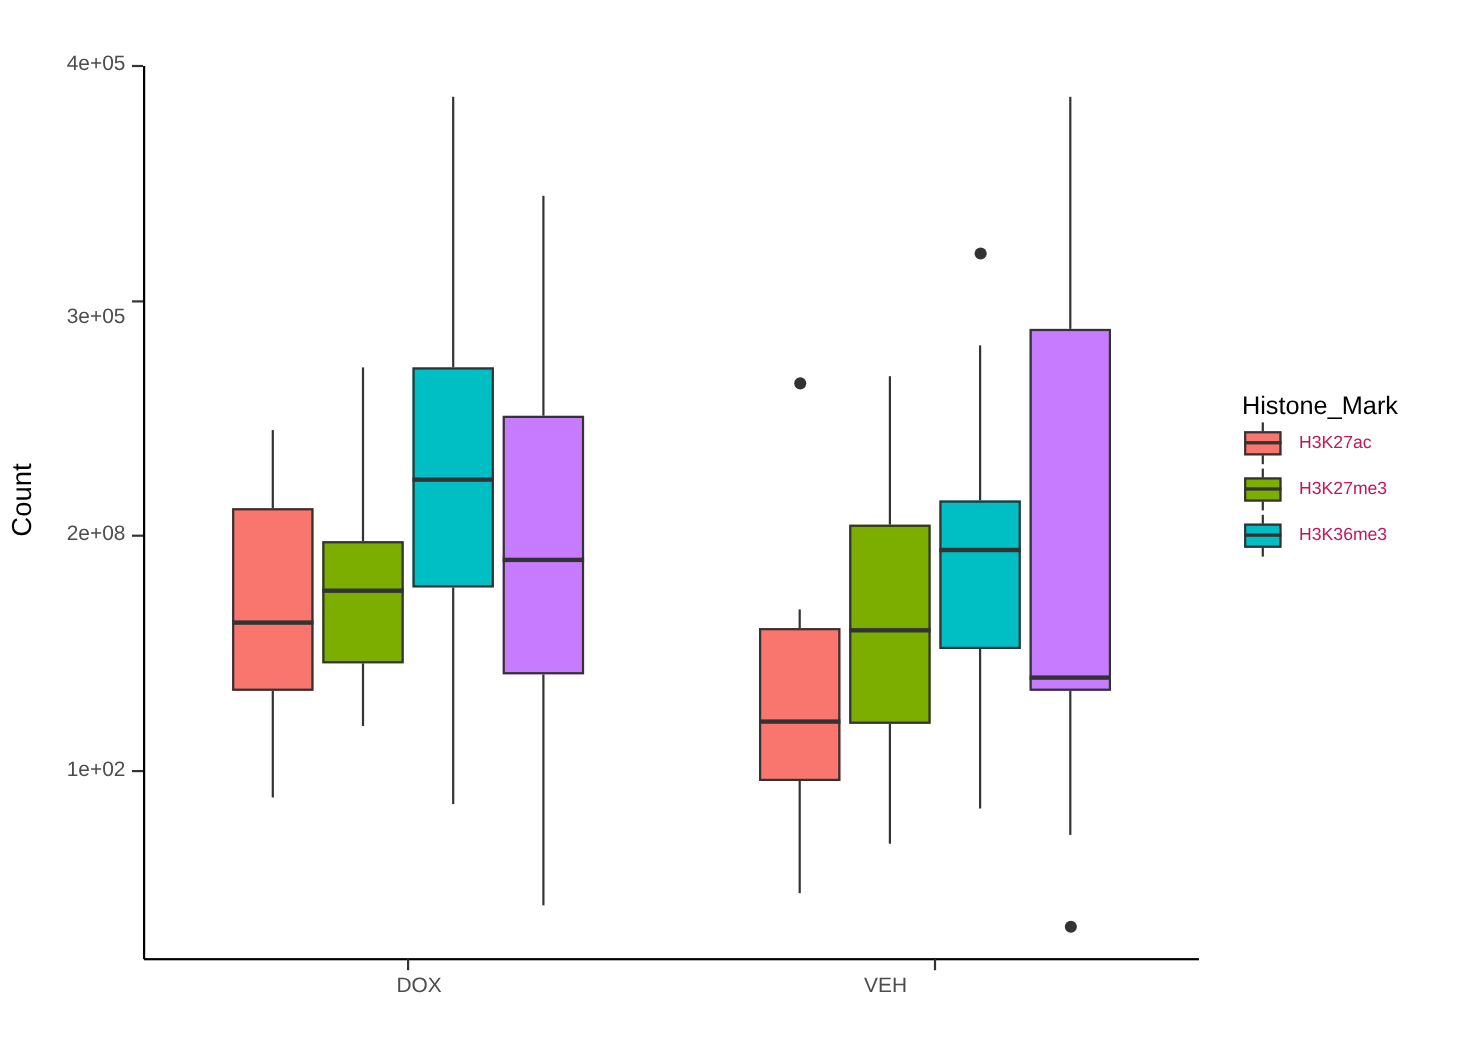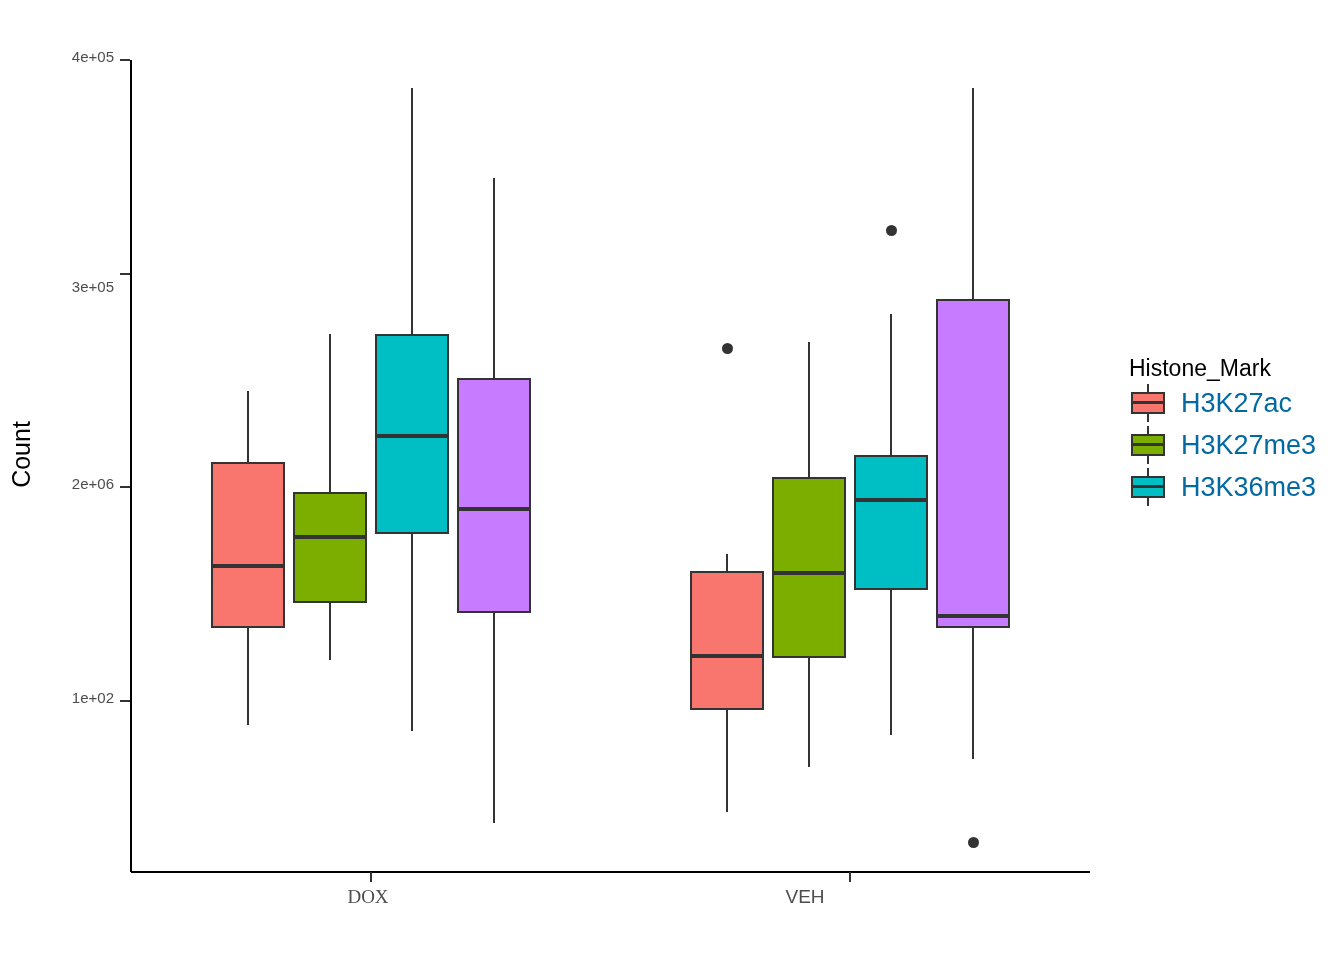--- a/index.html
+++ b/index.html
@@ -81,21 +81,21 @@
     left: 120px;
     width: 10px;
     height: 2px;
     background: #333333;
   }
   .y-tick-label {
     position: absolute;
     right: 1230px;
     width: 90px;
     text-align: right;
-    font-size: 15px;
+    font-size: 19px;
     color: #4d4d4d;
     white-space: nowrap;
   }
 
   
   .x-tick-mark {
     position: absolute;
     top: 872px;
     width: 2px;
     height: 10px;
@@ -179,49 +179,49 @@
   }
   .legend-key .lk-med {
     position: absolute;
     left: 2px;
     top: 17px;
     width: 34px;
     height: 3px;
     background: #333333;
   }
   .legend-label {
-    font-size: 27px;
-    color: #0369a1;
+    font-size: 16px;
+    color: #be185d;
     white-space: nowrap;
   }
 </style>
 </head>
 <body>
 
 <div id="root">
 
 
   <div id="y-axis-title">Count</div>
 
   <div id="axis-line-y"></div>
   <div id="axis-line-x"></div>
 
   <div id="y-ticks">
       <div class="y-tick-mark" style="top: 700.053px;"></div>
       <div class="y-tick-label" style="top: 689.053px;">1e+02</div>
       <div class="y-tick-mark" style="top: 486.368px;"></div>
-      <div class="y-tick-label" style="top: 475.368px;">2e+06</div>
+      <div class="y-tick-label" style="top: 475.368px;">2e+08</div>
       <div class="y-tick-mark" style="top: 272.684px;"></div>
       <div class="y-tick-label" style="top: 278px;">3e+05</div>
       <div class="y-tick-mark" style="top: 59px;"></div>
       <div class="y-tick-label" style="top: 48px;">4e+05</div>
     </div>
   <div id="x-ticks">
       <div class="x-tick-mark" style="left: 369.75px;"></div>
-      <div class="x-tick-label" style="left: 298px; font-family: Liberation Serif, serif;">DOX</div>
+      <div class="x-tick-label" style="left: 311px;">DOX</div>
       <div class="x-tick-mark" style="left: 849.25px;"></div>
       <div class="x-tick-label" style="left: 735px;">VEH</div>
     </div>
 
   <div id="panel">
       <div class="boxgroup" style="left: 0px; top: 0px;">
         <div class="whisker-line" style="left: 115.75px; top: 331.211px; height: 70.5158px;"></div>
         <div class="whisker-line" style="left: 115.75px; top: 568.4px; height: 96.1579px;"></div>
         <div class="box-rect" style="left: 79.75px; top: 401.726px; width: 74px; height: 166.674px; background: rgb(248, 118, 109);"></div>
         <div class="median-line" style="left: 79.75px; top: 504.432px; width: 74px;"></div>

